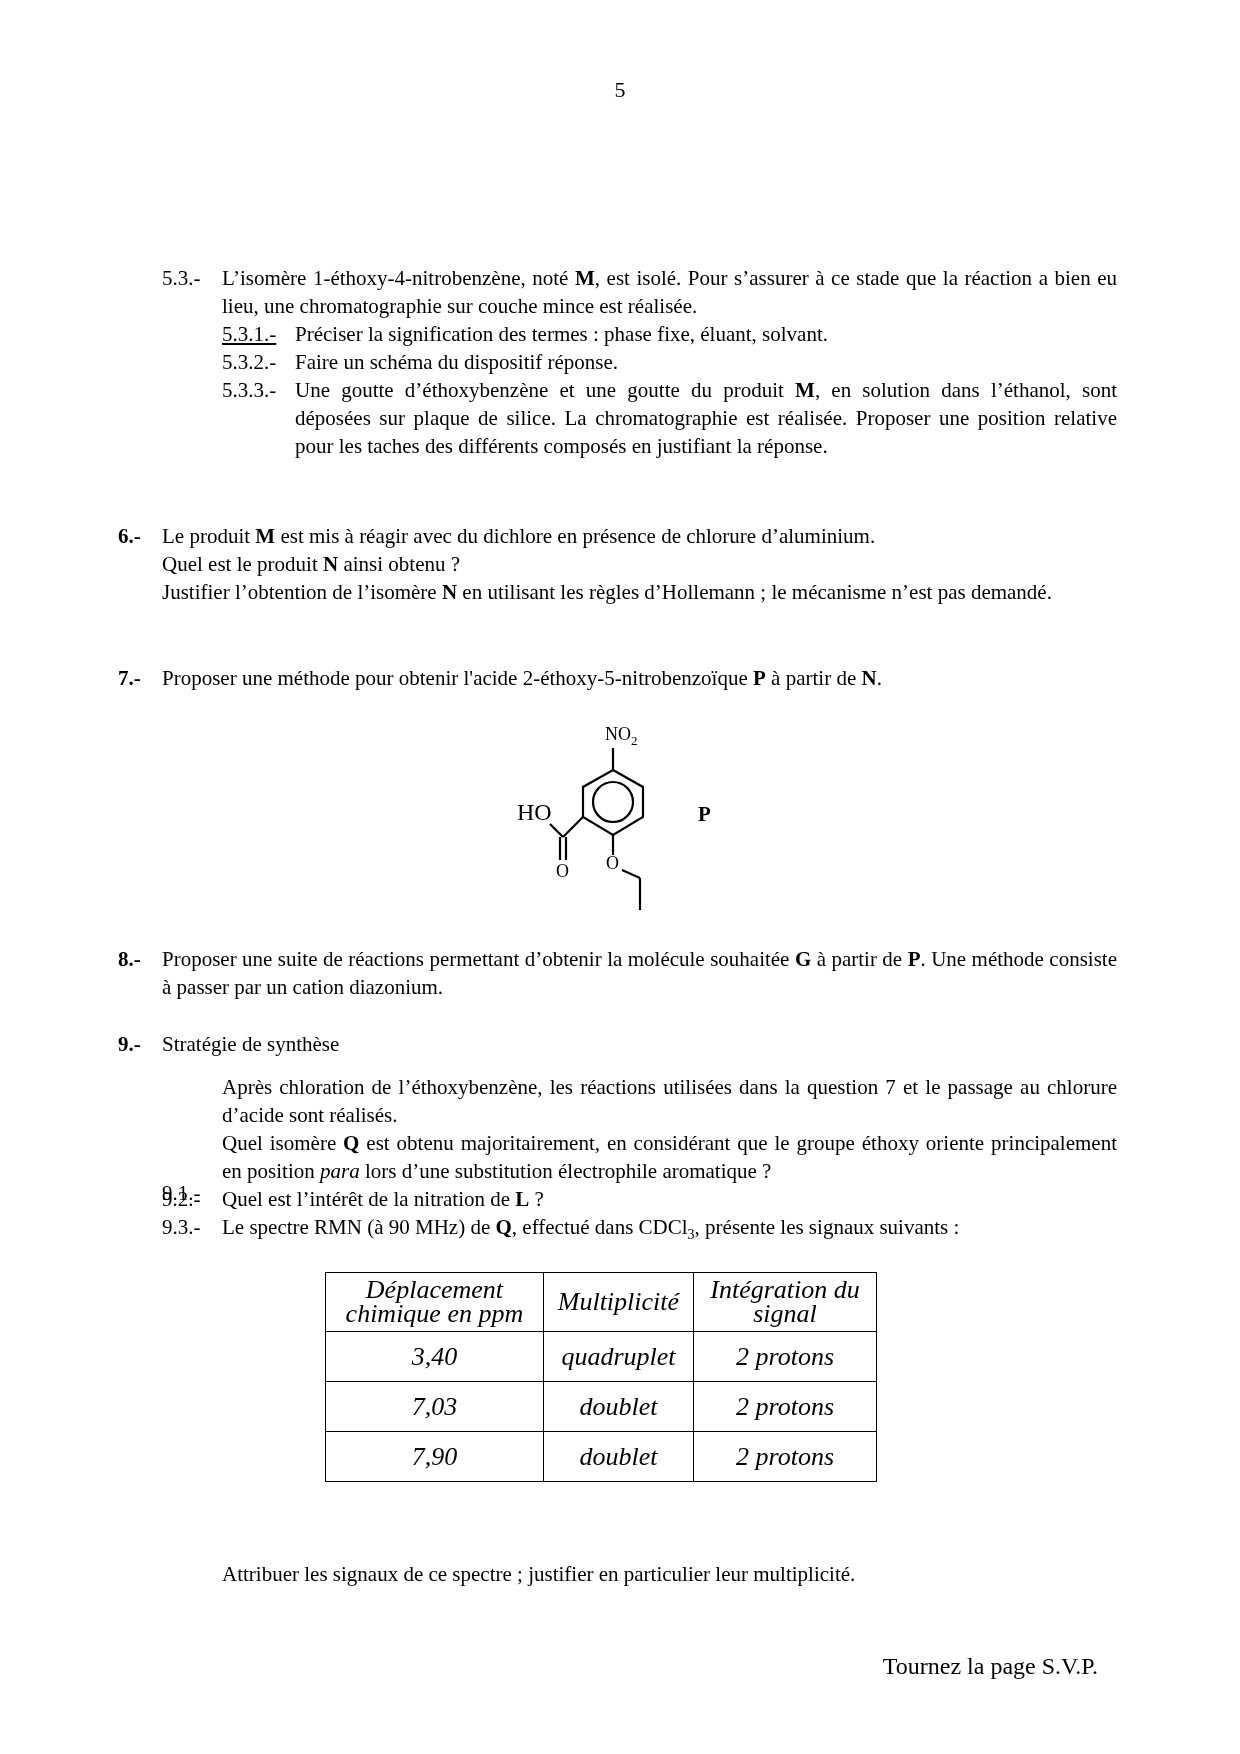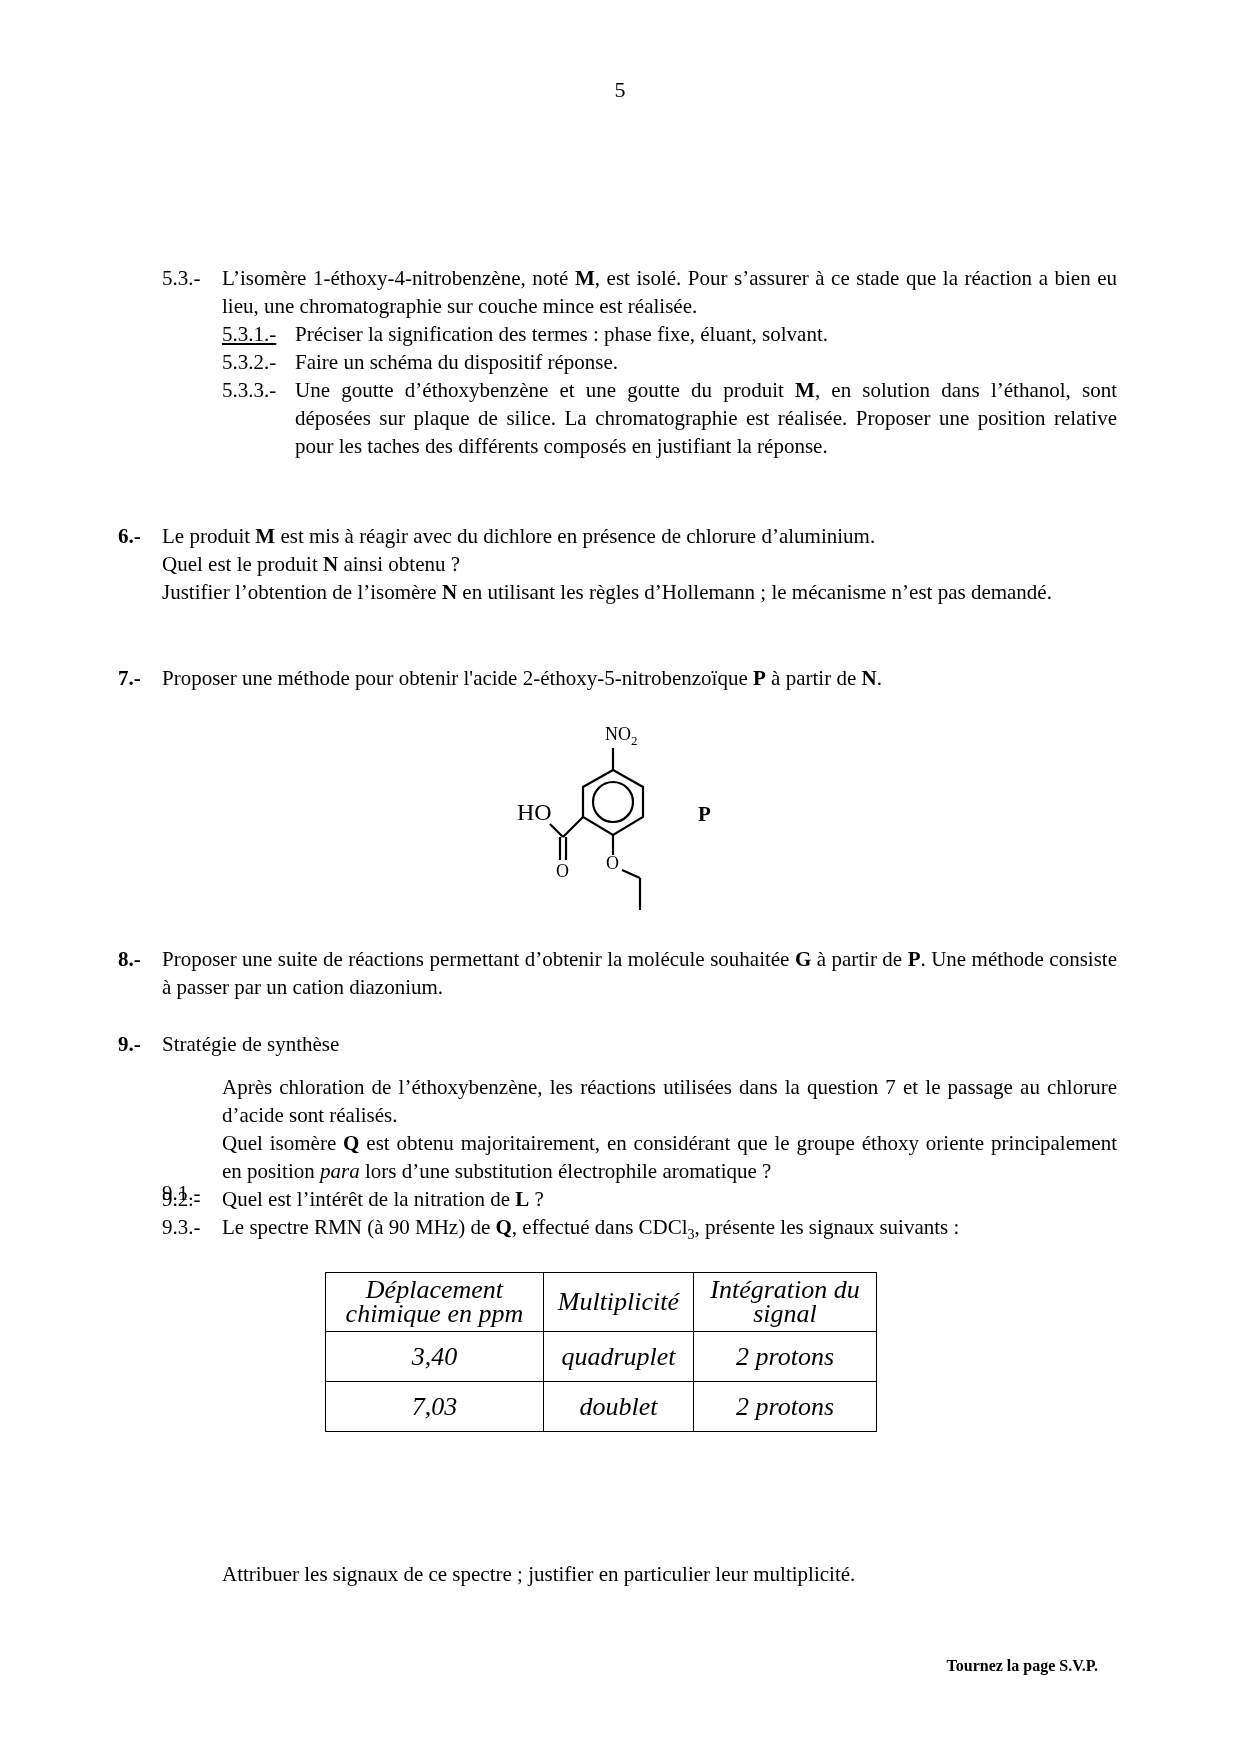--- a/index.html
+++ b/index.html
@@ -18,21 +18,21 @@
   table.nmr {
     position: absolute; left: 325px; top: 1272px; width: 552px;
     border-collapse: collapse; font-size: 26px; font-style: italic;
   }
   table.nmr td, table.nmr th {
     border: 1.5px solid #000; text-align: center; font-weight: normal;
     padding: 0; height: 49px; line-height: 24px;
   }
   table.nmr th { height: 58px; }
   .mol { position: absolute; left: 500px; top: 720px; width: 260px; height: 200px; }
-  .footer { position: absolute; right: 142px; top: 1652px; font-weight: bold; font-size: 16px; }
+  .footer { position: absolute; right: 142px; top: 1652px; font-weight: normal; font-size: 24px; }
 </style>
 </head>
 <body>
 
 <div class="abs page-num">5</div>
 
 <div>
   <span class="lbl" style="left:162px; top:264px;">5.3.-</span>
   <div class="q just" style="left:222px; top:264px; width:895px;">
     <span>L’isomère 1-éthoxy-4-nitrobenzène, noté </span><b>M</b><span>, est isolé. Pour s’assurer à ce stade que la réaction a bien eu lieu, une chromatographie sur couche mince est réalisée.</span>
@@ -140,18 +140,23 @@
   <tr>
     <td>3,40</td>
     <td>quadruplet</td>
     <td>2 protons</td>
   </tr>
   <tr>
     <td>7,03</td>
     <td>doublet</td>
     <td>2 protons</td>
   </tr>
+  <tr>
+    <td>7,90</td>
+    <td>doublet</td>
+    <td>2 protons</td>
+  </tr>
 </tbody>
   </table>
 
 <div class="q" style="left:222px; top:1560px; width:900px;">Attribuer les signaux de ce spectre ; justifier en particulier leur multiplicité.</div>
 
 <div class="footer">Tournez la page S.V.P.</div>
 
 </body></html>

